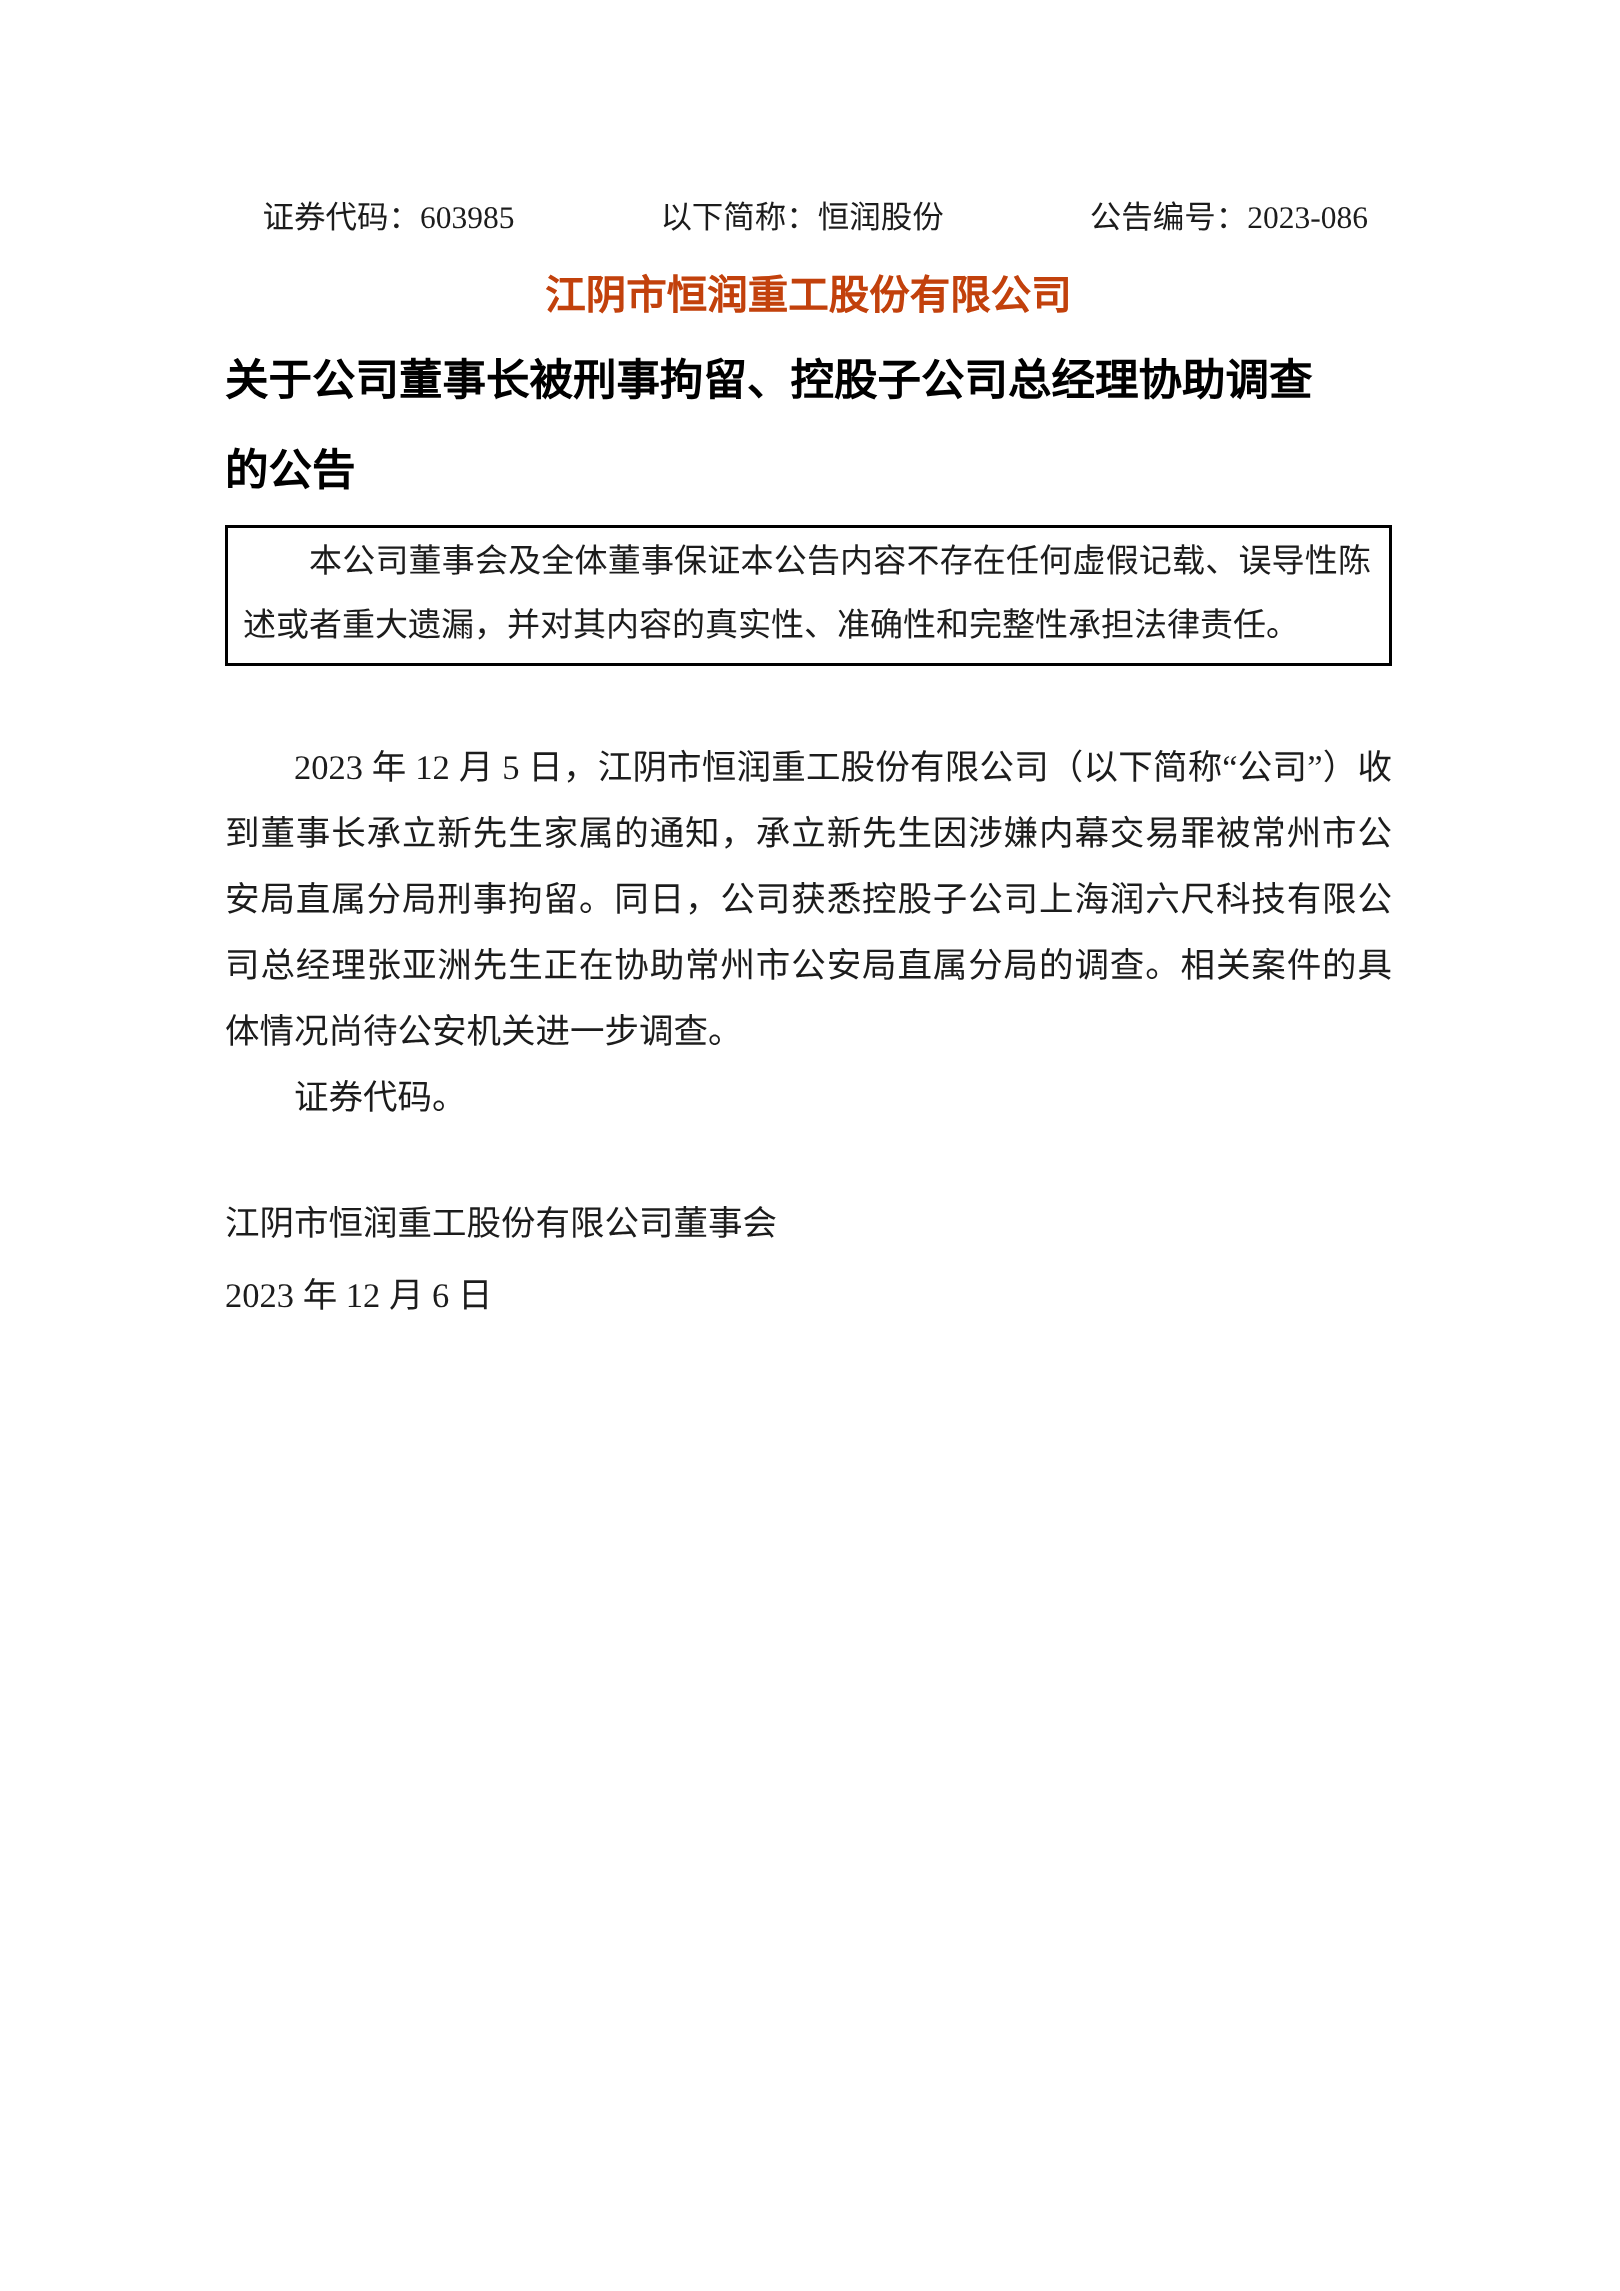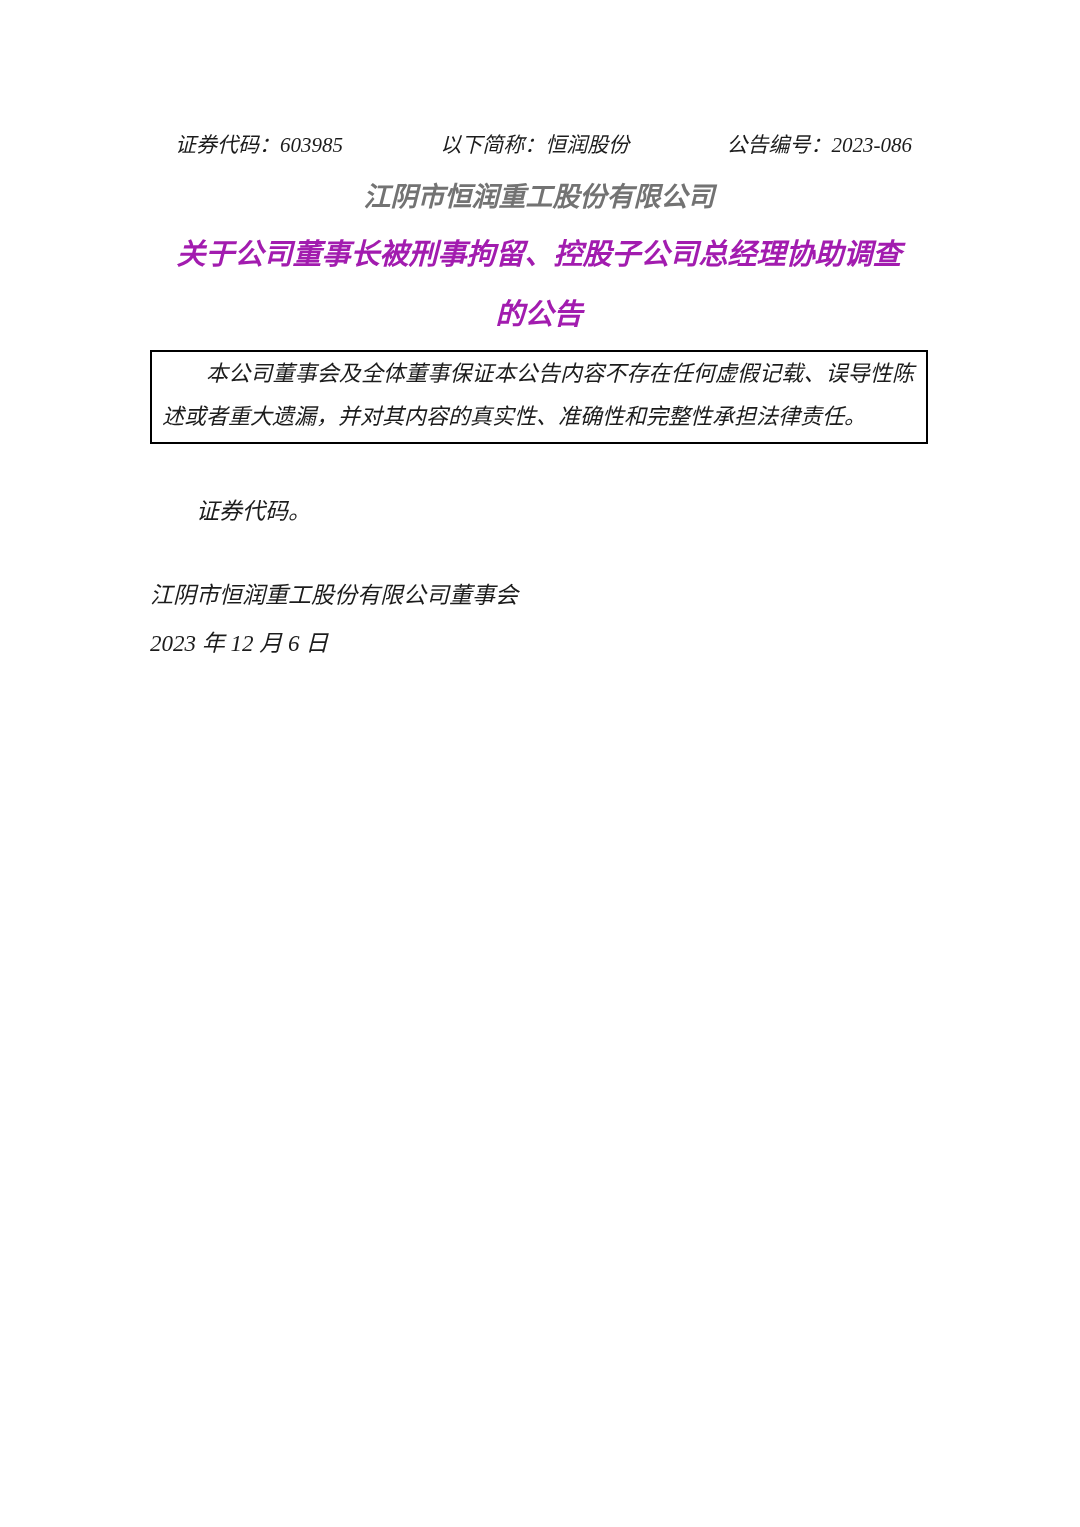--- a/index.html
+++ b/index.html
@@ -11,48 +11,46 @@
     position: relative;
     width: 1080px;
     height: 1482px;
     margin: 0 auto;
     background: #ffffff;
     box-sizing: border-box;
     padding: 128px 152px 0 150px;
     font-family: "Liberation Serif", "DejaVu Serif", serif;
     color: #1c1c1c;
     overflow: hidden;
-    font-style: italic;
   }
   .doc-header {
     display: flex;
     justify-content: space-between;
     align-items: baseline;
     font-size: 21px;
     padding: 0 16px 0 25px;
     margin-bottom: 22px;
     white-space: nowrap;
   }
   .company-title {
     margin: 0 0 22px 0;
     text-align: center;
     font-family: "Liberation Sans", "DejaVu Sans", sans-serif;
     font-weight: bold;
     font-size: 27px;
     line-height: 34px;
-    color: #737373;
+    color: #c2410c;
   }
   .subject-title {
     margin: 0 0 24px 0;
-    text-align: center;
     font-family: "Liberation Sans", "DejaVu Sans", sans-serif;
     font-weight: bold;
     font-size: 29px;
     line-height: 36px;
-    color: #a21caf;
+    color: #000000;
   }
   .subject-title.last {
     margin-bottom: 18px;
   }
   .disclaimer-box {
     border: 2px solid #000000;
     padding: 0 12px 4px 10px;
     box-sizing: border-box;
   }
   .disclaimer-box p {
@@ -96,20 +94,21 @@
   <h1 class="company-title">江阴市恒润重工股份有限公司</h1>
 
   <h2 class="subject-title">关于公司董事长被刑事拘留、控股子公司总经理协助调查</h2>
   <h2 class="subject-title last">的公告</h2>
 
   <div class="disclaimer-box">
     <p>本公司董事会及全体董事保证本公告内容不存在任何虚假记载、误导性陈述或者重大遗漏，并对其内容的真实性、准确性和完整性承担法律责任。</p>
   </div>
 
   <div class="body-text">
+    <p>2023 年 12 月 5 日，江阴市恒润重工股份有限公司（以下简称“公司”）收到董事长承立新先生家属的通知，承立新先生因涉嫌内幕交易罪被常州市公安局直属分局刑事拘留。同日，公司获悉控股子公司上海润六尺科技有限公司总经理张亚洲先生正在协助常州市公安局直属分局的调查。相关案件的具体情况尚待公安机关进一步调查。</p>
     <p>证券代码。</p>
   </div>
 
   <div class="signature-block">
     <p>江阴市恒润重工股份有限公司董事会</p>
     <p>2023 年 12 月 6 日</p>
   </div>
 
 </div>
 

